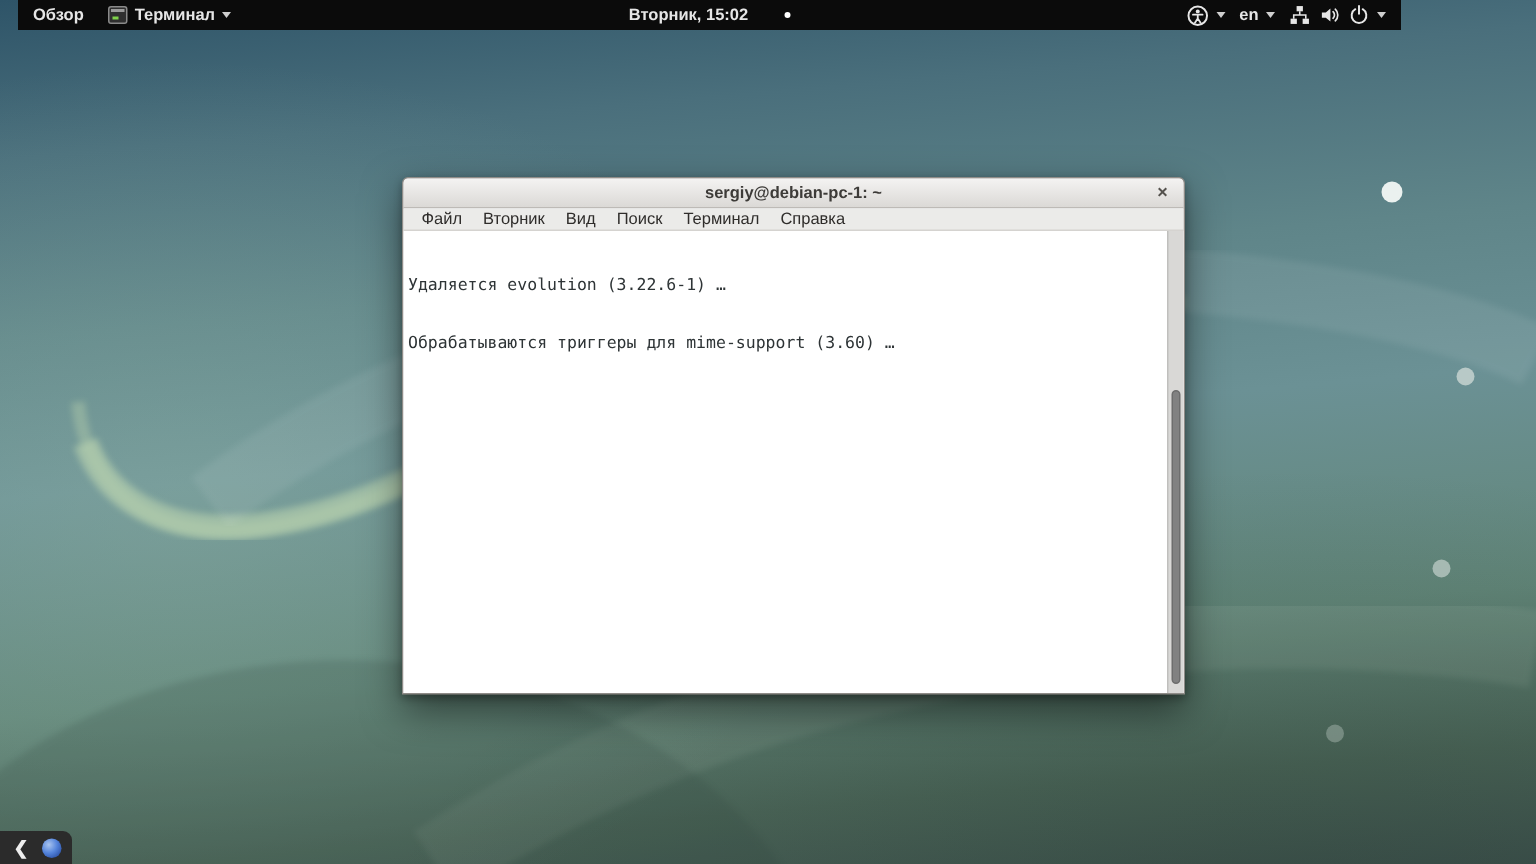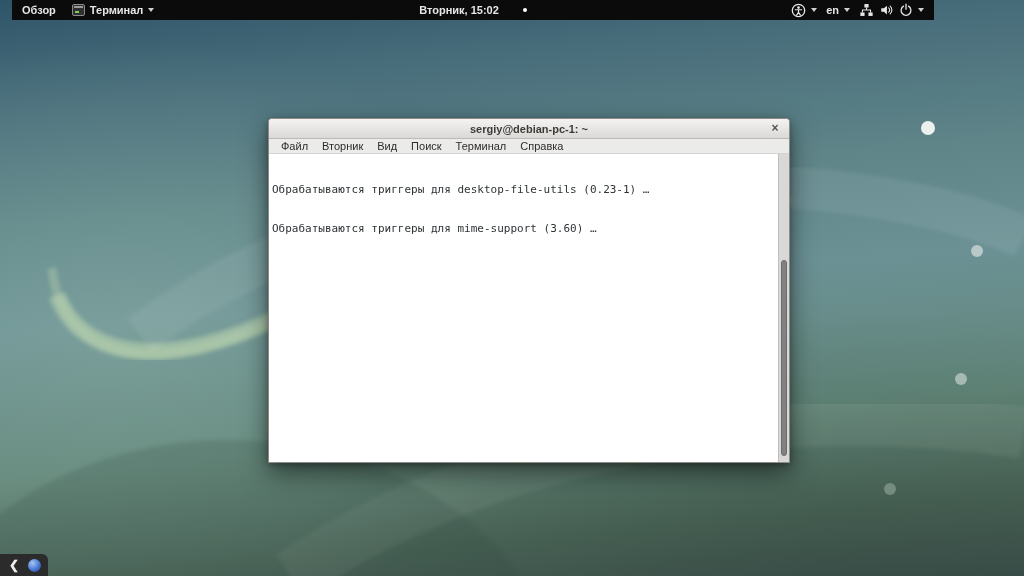--- a/index.html
+++ b/index.html
@@ -145,21 +145,21 @@
     <div class="menubar">
       <span class="menu-item">Файл</span>
       <span class="menu-item">Вторник</span>
       <span class="menu-item">Вид</span>
       <span class="menu-item">Поиск</span>
       <span class="menu-item">Терминал</span>
       <span class="menu-item">Справка</span>
     </div>
     <div class="content">
       <div class="term-text">
-        <div>Обрабатываются триггеры для desktop-file-utils (0.23-1) …</div>
+        <div>Удаляется evolution (3.22.6-1) …</div>
         <div>Обрабатываются триггеры для mime-support (3.60) …</div>
         
       </div>
       <div class="scrollbar">
         <div class="scroll-thumb"></div>
       </div>
     </div>
   </div>
 
   <div class="tray">

